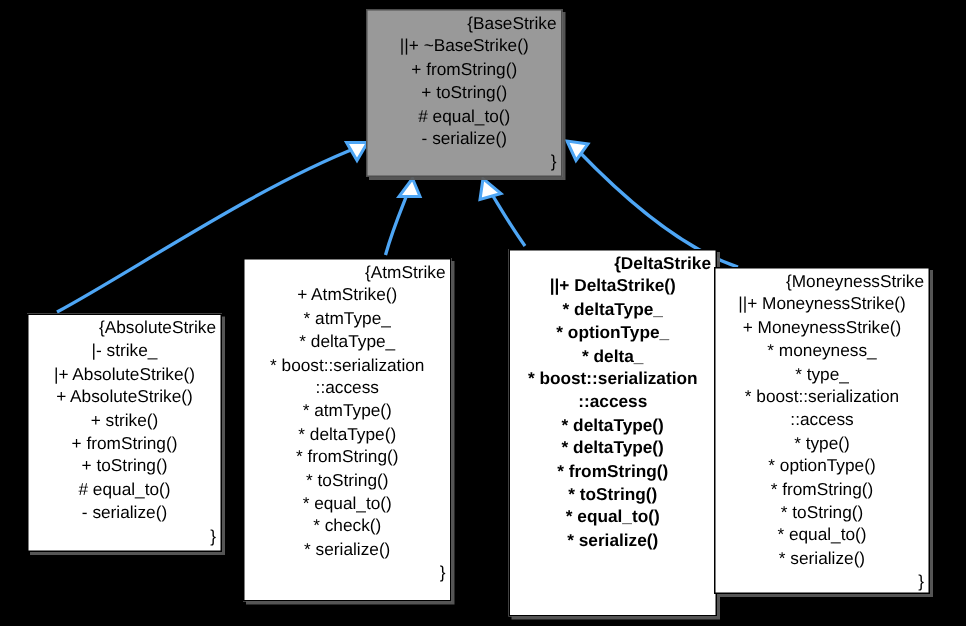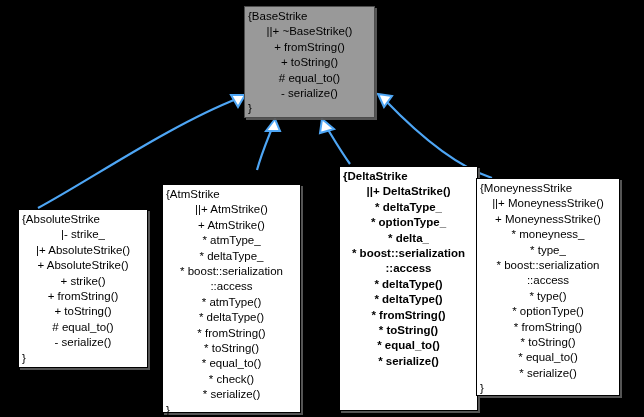--- a/index.html
+++ b/index.html
@@ -34,21 +34,21 @@
     padding:0 3px;
   }
   .node .ln{
     display:block;
     font-size:11.5px;
     line-height:15.4px;
     color:#000000;
     white-space:pre;
     letter-spacing:0px;
   }
-  .node .ln.center{text-align:left;}
+  .node .ln.center{text-align:right;}
   .node .ln.left{text-align:center;}
 </style>
 </head>
 <body>
 
 <div id="canvas">
 
   <svg class="edges" viewBox="0 0 644 417" xmlns="http://www.w3.org/2000/svg">
 
     <g>
@@ -92,24 +92,23 @@
       <span class="ln left">+ AbsoluteStrike()</span>
       <span class="ln left">+ strike()</span>
       <span class="ln left">+ fromString()</span>
       <span class="ln left">+ toString()</span>
       <span class="ln left"># equal_to()</span>
       <span class="ln left">- serialize()</span>
       <span class="ln center">}</span>
     </span>
   </div>
 
-  <div class="node derived" style="left:162px;top:184px;width:139px;height:229px;">
+  <div class="node derived" style="left:162px;top:172px;width:139px;height:229px;">
     <span class="lines">
       <span class="ln center">{AtmStrike</span>
-      <span class="ln left">||+ AtmStrike()</span>
       <span class="ln left">+ AtmStrike()</span>
       <span class="ln left">* atmType_</span>
       <span class="ln left">* deltaType_</span>
       <span class="ln left">* boost::serialization</span>
       <span class="ln left">::access</span>
       <span class="ln left">* atmType()</span>
       <span class="ln left">* deltaType()</span>
       <span class="ln left">* fromString()</span>
       <span class="ln left">* toString()</span>
       <span class="ln left">* equal_to()</span>

